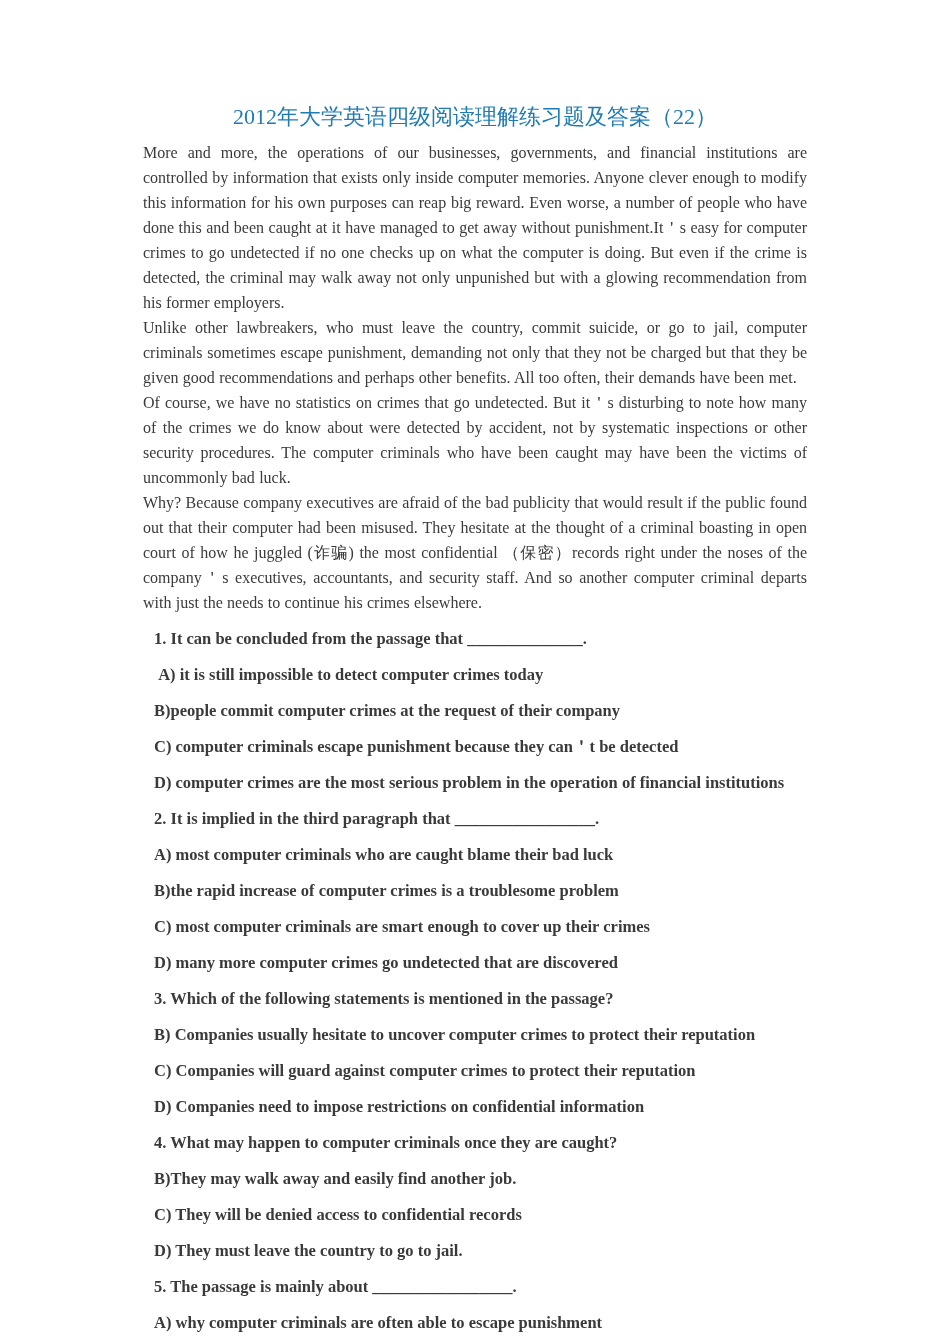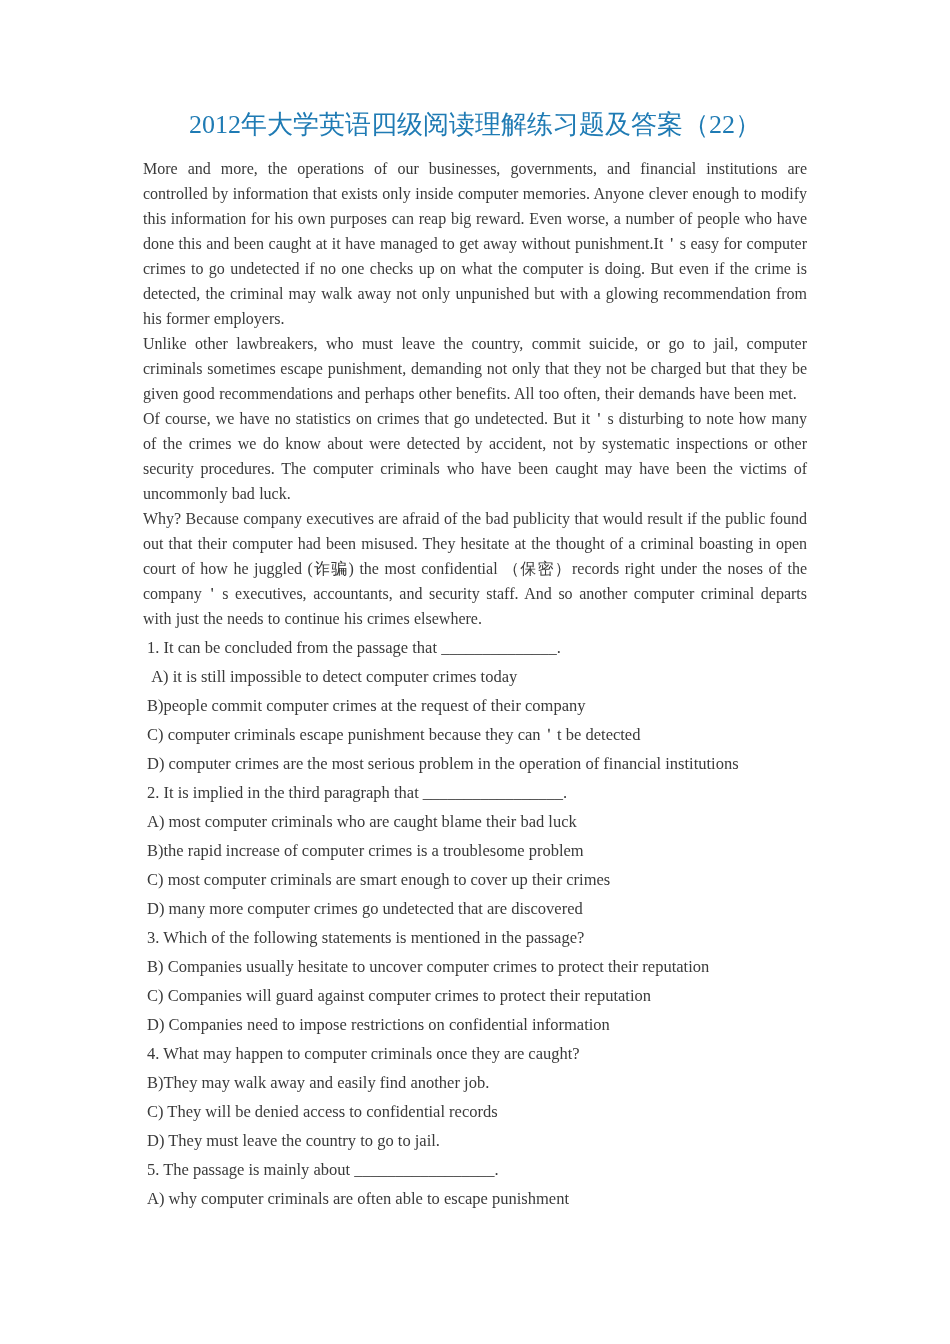--- a/index.html
+++ b/index.html
@@ -17,49 +17,50 @@
     color: #ララ;
   }
   .content {
     position: absolute;
     left: 143px;
     top: 0;
     width: 664px;
   }
   .doc-title {
     color: #1f7bb4;
-    font-size: 26px;
+    font-size: 22px;
     line-height: 30px;
     font-weight: normal;
     text-align: center;
-    margin: 16px;
+    margin: 8px;
     padding-top: 94px;
     white-space: nowrap;
     font-family: "Liberation Serif", "DejaVu Serif", serif;
   }
   .para {
     margin: 0;
     font-size: 16px;
     line-height: 25px;
     color: #3a3a3a;
     text-align: justify;
     text-justify: inter-word;
     text-align-last: left;
     word-spacing: 0.02em;
   }
   .para-block {
     margin-top: 6px;
   }
   .qline {
-    margin: 4px;
+    margin: 11px;
     font-size: 16.5px;
     line-height: 25px;
     color: #3a3a3a;
     text-align: left;
     white-space: pre-wrap;
+    font-weight: bold;
   }
 </style>
 </head>
 <body>
 
 <div class="page">
   <div class="content">
 
     <h1 class="doc-title">2012年大学英语四级阅读理解练习题及答案（22）</h1>
 

